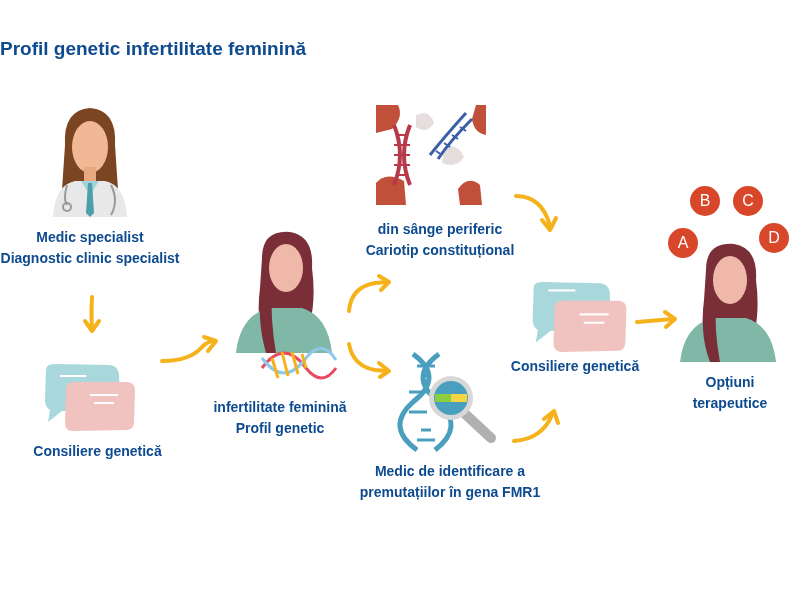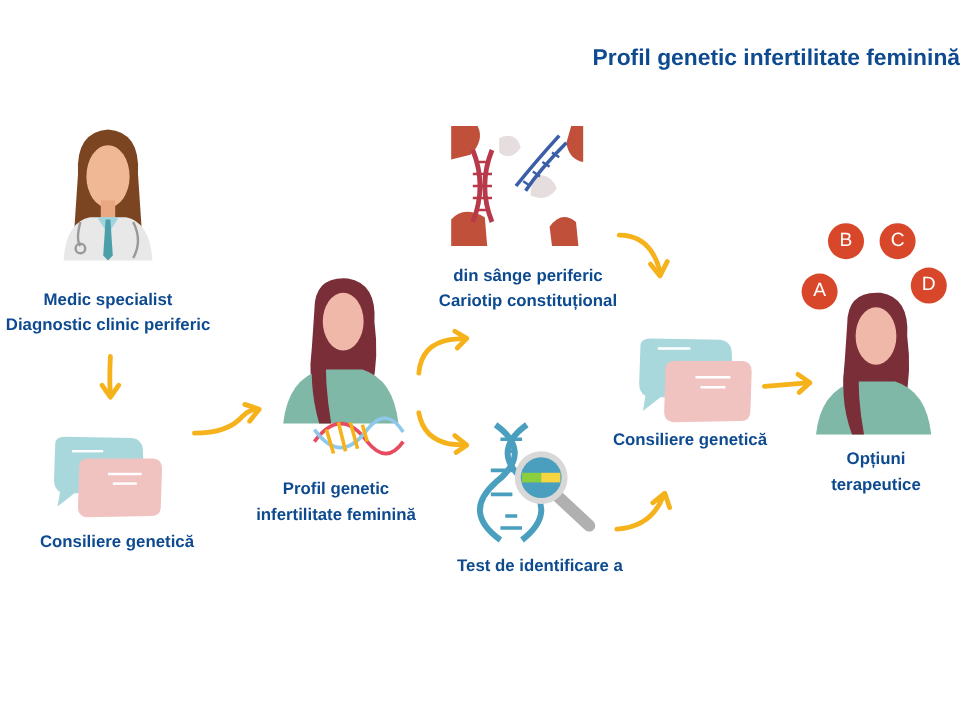--- a/index.html
+++ b/index.html
@@ -1,18 +1,18 @@
 <!DOCTYPE html>
 <html><head>
 <meta charset="utf-8">
 <style>
   html, body { margin:0; padding:0; }
   body { width:800px; height:600px; background:#ffffff; position:relative; overflow:hidden;
          font-family: "Liberation Sans", "DejaVu Sans", sans-serif; }
-  .title { position:absolute; left:0; width:800px; top:38px; text-align:right;
+  .title { position:absolute; left:0; width:800px; top:38px; text-align:left;
            font-size:19px; font-weight:bold; color:#0d4a8f; }
   .label { position:absolute; text-align:center; font-weight:bold; color:#0d4a8f;
            font-size:14px; line-height:21px; }
   .label div { white-space:nowrap; }
   svg.ill { position:absolute; overflow:visible; }
   .arrow { position:absolute; overflow:visible; }
   .opt { position:absolute; width:30px; height:30px; border-radius:50%; color:#fff;
          font-size:16px; text-align:center; line-height:30px; font-family:"Liberation Sans", sans-serif; }
 </style>
 </head>
@@ -24,23 +24,23 @@
   <path d="M20 40 Q18 5 45 3 Q72 5 70 40 L74 100 L16 100 Z" fill="#7a4520"></path>
   <ellipse cx="45" cy="42" rx="18" ry="26" fill="#f0b894"></ellipse>
   <rect x="39" y="62" width="12" height="14" fill="#e8a882"></rect>
   <path d="M8 112 Q10 80 30 76 L60 76 Q80 80 82 112 Z" fill="#e8e8e8"></path>
   <path d="M36 76 L45 90 L54 76 Z" fill="#9fd3de"></path>
   <path d="M43 78 L47 78 L49 108 L45 112 L41 108 Z" fill="#4a9fa8"></path>
   <path d="M22 80 Q18 95 22 100" stroke="#999" stroke-width="2" fill="none"></path>
   <circle cx="22" cy="102" r="4" fill="none" stroke="#999" stroke-width="2"></circle>
   <path d="M66 80 Q74 96 66 110" stroke="#999" stroke-width="2" fill="none"></path>
 </svg>
-<div class="label" style="left:0;width:180px;top:239px">
+<div class="label" style="left:0;width:180px;top:227px">
   <div>Medic specialist</div>
-  <div>Diagnostic clinic periferic</div>
+  <div>Diagnostic clinic specialist</div>
 </div>
 
 <svg class="arrow" style="left:82px;top:295px" width="20" height="40">
   <path d="M10 2 Q9 20 10 34" stroke="#f5b21b" stroke-width="4" fill="none" stroke-linecap="round"></path>
   <path d="M3 26 L10 36 L17 26" stroke="#f5b21b" stroke-width="4" fill="none" stroke-linecap="round" stroke-linejoin="round"></path>
 </svg>
 
 <svg class="ill" style="left:42px;top:362px" width="95" height="72" viewBox="0 0 95 72">
   <path d="M4 8 Q4 2 12 2 L68 3 Q76 4 77 12 L78 40 Q77 48 68 48 L20 49 L6 60 L8 48 Q3 45 3 38 Z" fill="#a8d8dc"></path>
   <line x1="18" y1="14" x2="44" y2="14" stroke="#fff" stroke-width="2"></line>
@@ -63,22 +63,22 @@
   <path d="M4 125 Q8 88 36 80 L70 80 Q96 88 100 125 Z" fill="#7fb8a6"></path>
   <path d="M30 55 Q24 90 34 125 L44 125 Q38 90 40 60 Z" fill="#7a2e38"></path>
   <path d="M30 140 Q52 110 74 140 Q90 160 104 140" stroke="#e84a5f" stroke-width="3" fill="none"></path>
   <path d="M30 130 Q52 160 74 130 Q90 110 104 132" stroke="#8ec8ea" stroke-width="3" fill="none"></path>
   <line x1="40" y1="130" x2="46" y2="150" stroke="#f5b21b" stroke-width="3"></line>
   <line x1="50" y1="124" x2="56" y2="148" stroke="#f5b21b" stroke-width="3"></line>
   <line x1="60" y1="124" x2="66" y2="146" stroke="#f5b21b" stroke-width="3"></line>
   <line x1="70" y1="126" x2="74" y2="140" stroke="#f5b21b" stroke-width="3"></line>
 </svg>
 <div class="label" style="left:190px;width:180px;top:397px">
+  <div>infertilitate feminină</div>
   <div>Profil genetic</div>
-  <div>infertilitate feminină</div>
 </div>
 
 <svg class="arrow" style="left:345px;top:275px" width="50" height="40">
   <path d="M4 36 Q6 12 30 8 L42 7" stroke="#f5b21b" stroke-width="4" fill="none" stroke-linecap="round"></path>
   <path d="M34 1 L44 7 L36 15" stroke="#f5b21b" stroke-width="4" fill="none" stroke-linecap="round" stroke-linejoin="round"></path>
 </svg>
 <svg class="arrow" style="left:345px;top:340px" width="50" height="40">
   <path d="M4 4 Q8 26 30 30 L42 31" stroke="#f5b21b" stroke-width="4" fill="none" stroke-linecap="round"></path>
   <path d="M34 23 L44 31 L35 37" stroke="#f5b21b" stroke-width="4" fill="none" stroke-linecap="round" stroke-linejoin="round"></path>
 </svg>
@@ -109,21 +109,22 @@
   <path d="M8 2 Q40 25 8 50 Q-20 75 12 98" stroke="#4a9fbf" stroke-width="5" fill="none"></path>
   <path d="M34 2 Q2 25 34 50 Q60 75 30 98" stroke="#4a9fbf" stroke-width="5" fill="none"></path>
   <path d="M12 14 L30 14 M16 24 L26 24 M4 40 L22 40 M4 60 L22 60 M16 78 L26 78 M12 88 L30 88" stroke="#4a9fbf" stroke-width="3"></path>
   <line x1="58" y1="60" x2="86" y2="86" stroke="#b0b0b0" stroke-width="10" stroke-linecap="round"></line>
   <circle cx="46" cy="46" r="22" fill="#d8d8d8"></circle>
   <circle cx="46" cy="46" r="17" fill="#4a9fbf"></circle>
   <rect x="30" y="42" width="16" height="8" fill="#8ccf3e"></rect>
   <rect x="46" y="42" width="16" height="8" fill="#f5d540"></rect>
 </svg>
 <div class="label" style="left:330px;width:240px;top:461px">
-  <div>Test de identificare a</div>
+  <div>Medic de identificare a</div>
+  <div>premutațiilor în gena FMR1</div>
 </div>
 
 <svg class="arrow" style="left:512px;top:405px" width="50" height="40">
   <path d="M2 36 Q30 34 40 10" stroke="#f5b21b" stroke-width="4" fill="none" stroke-linecap="round"></path>
   <path d="M32 14 L42 6 L46 18" stroke="#f5b21b" stroke-width="4" fill="none" stroke-linecap="round" stroke-linejoin="round"></path>
 </svg>
 
 <svg class="ill" style="left:528px;top:280px" width="102" height="75" viewBox="0 0 95 72">
   <path d="M4 8 Q4 2 12 2 L68 3 Q76 4 77 12 L78 40 Q77 48 68 48 L20 49 L6 60 L8 48 Q3 45 3 38 Z" fill="#a8d8dc"></path>
   <line x1="18" y1="10" x2="44" y2="10" stroke="#fff" stroke-width="2"></line>

